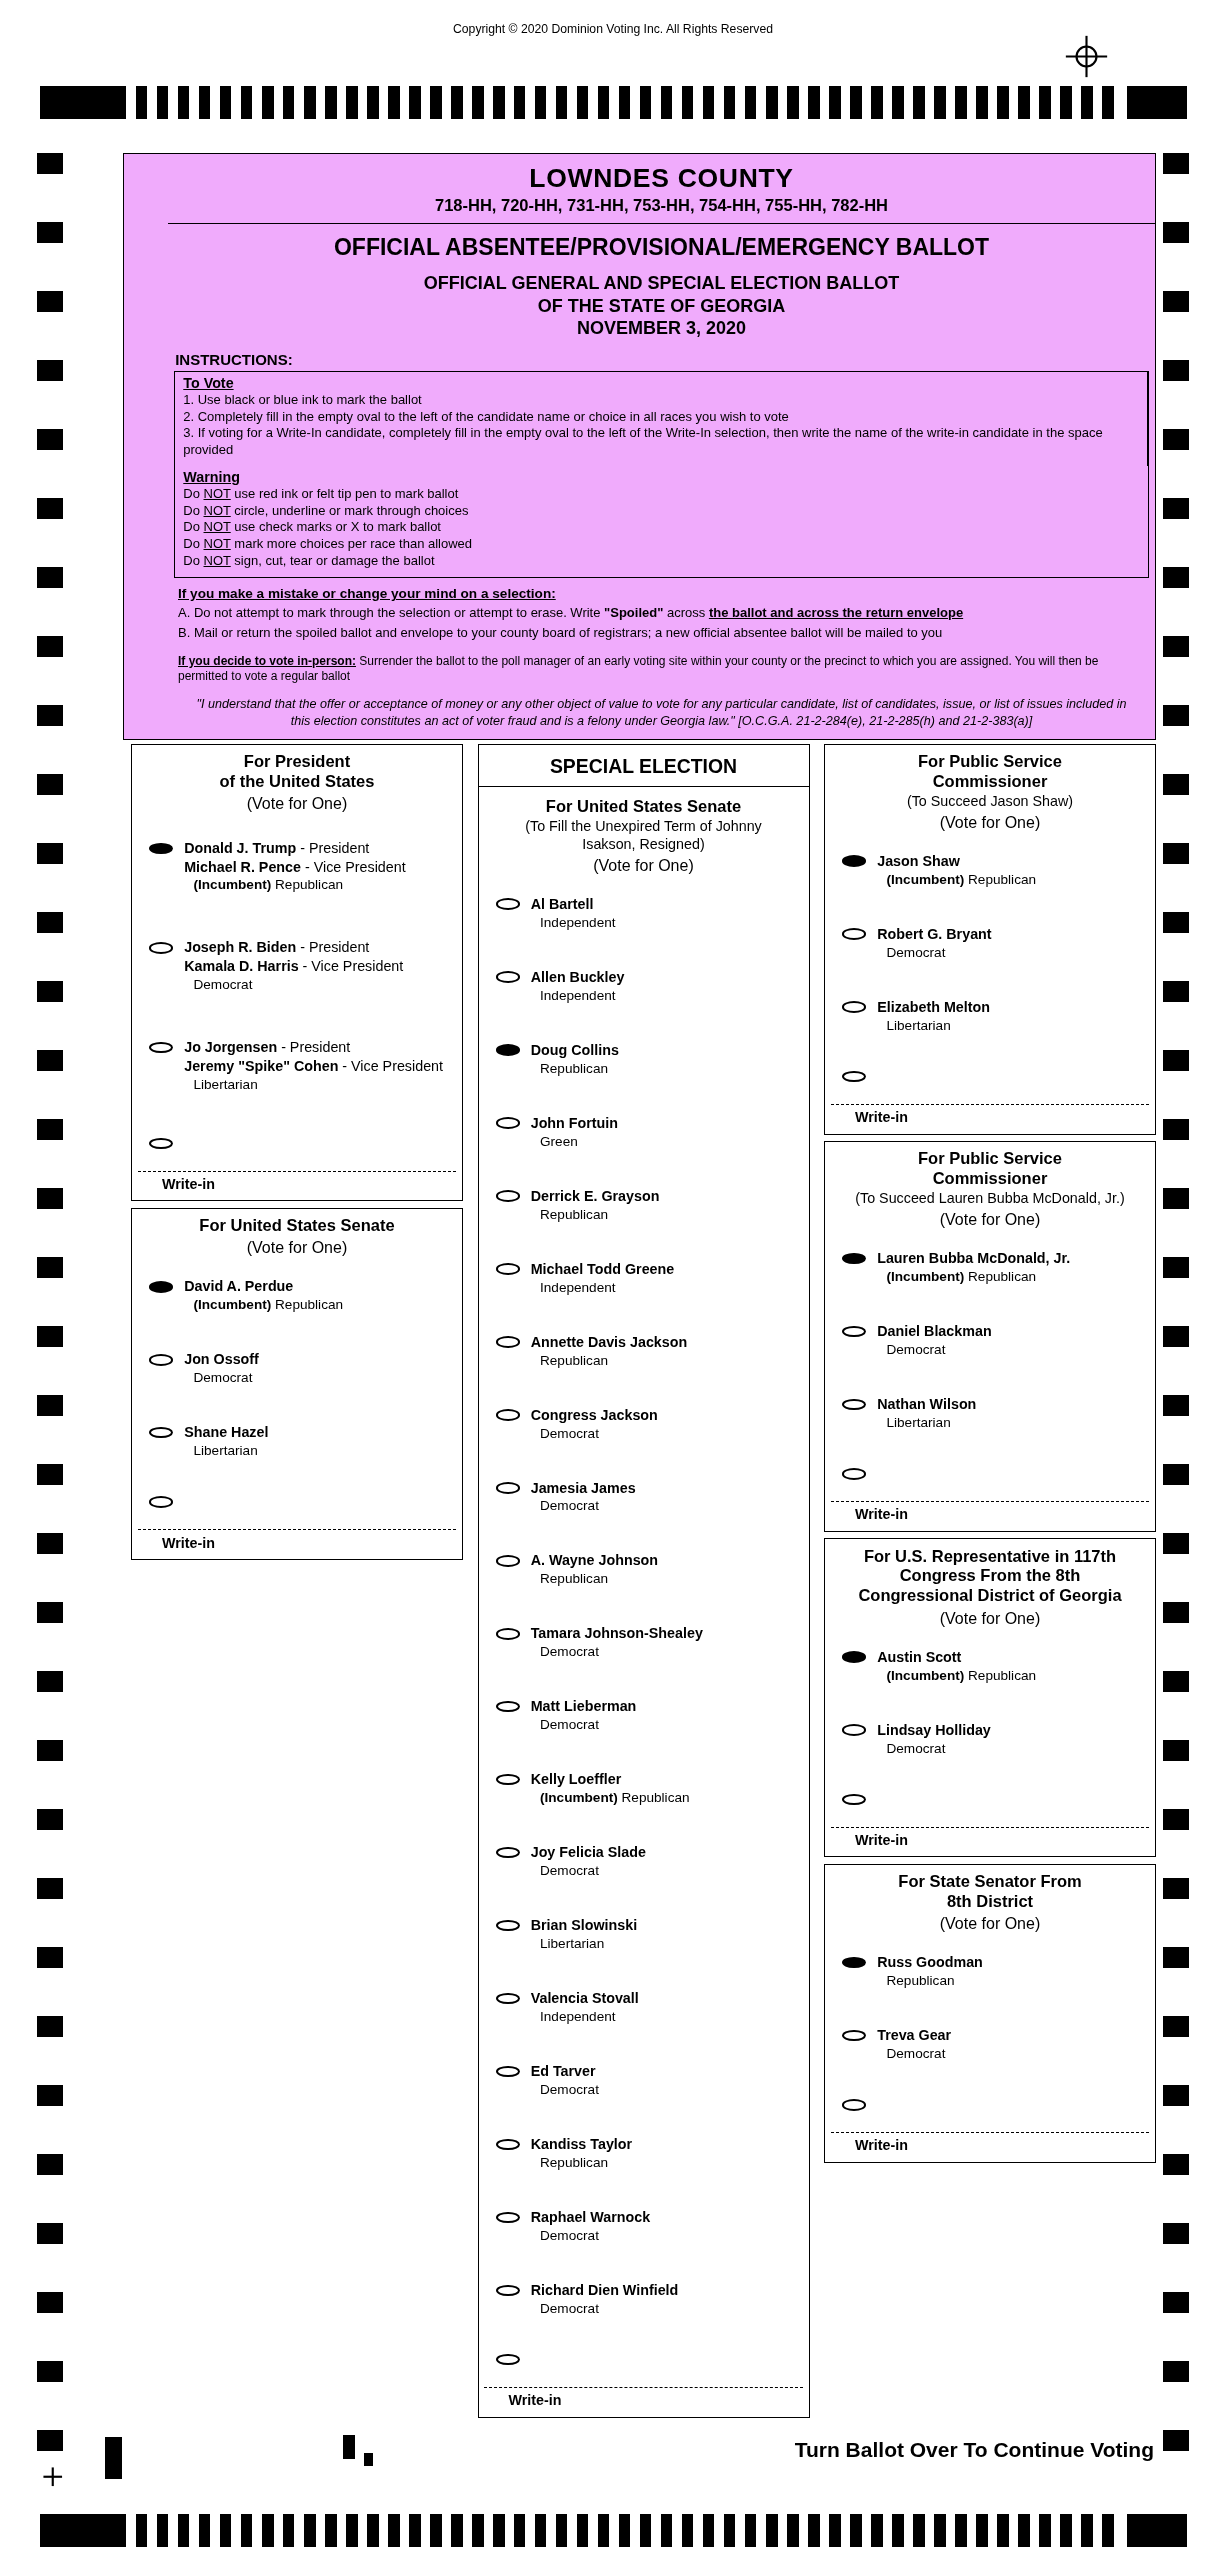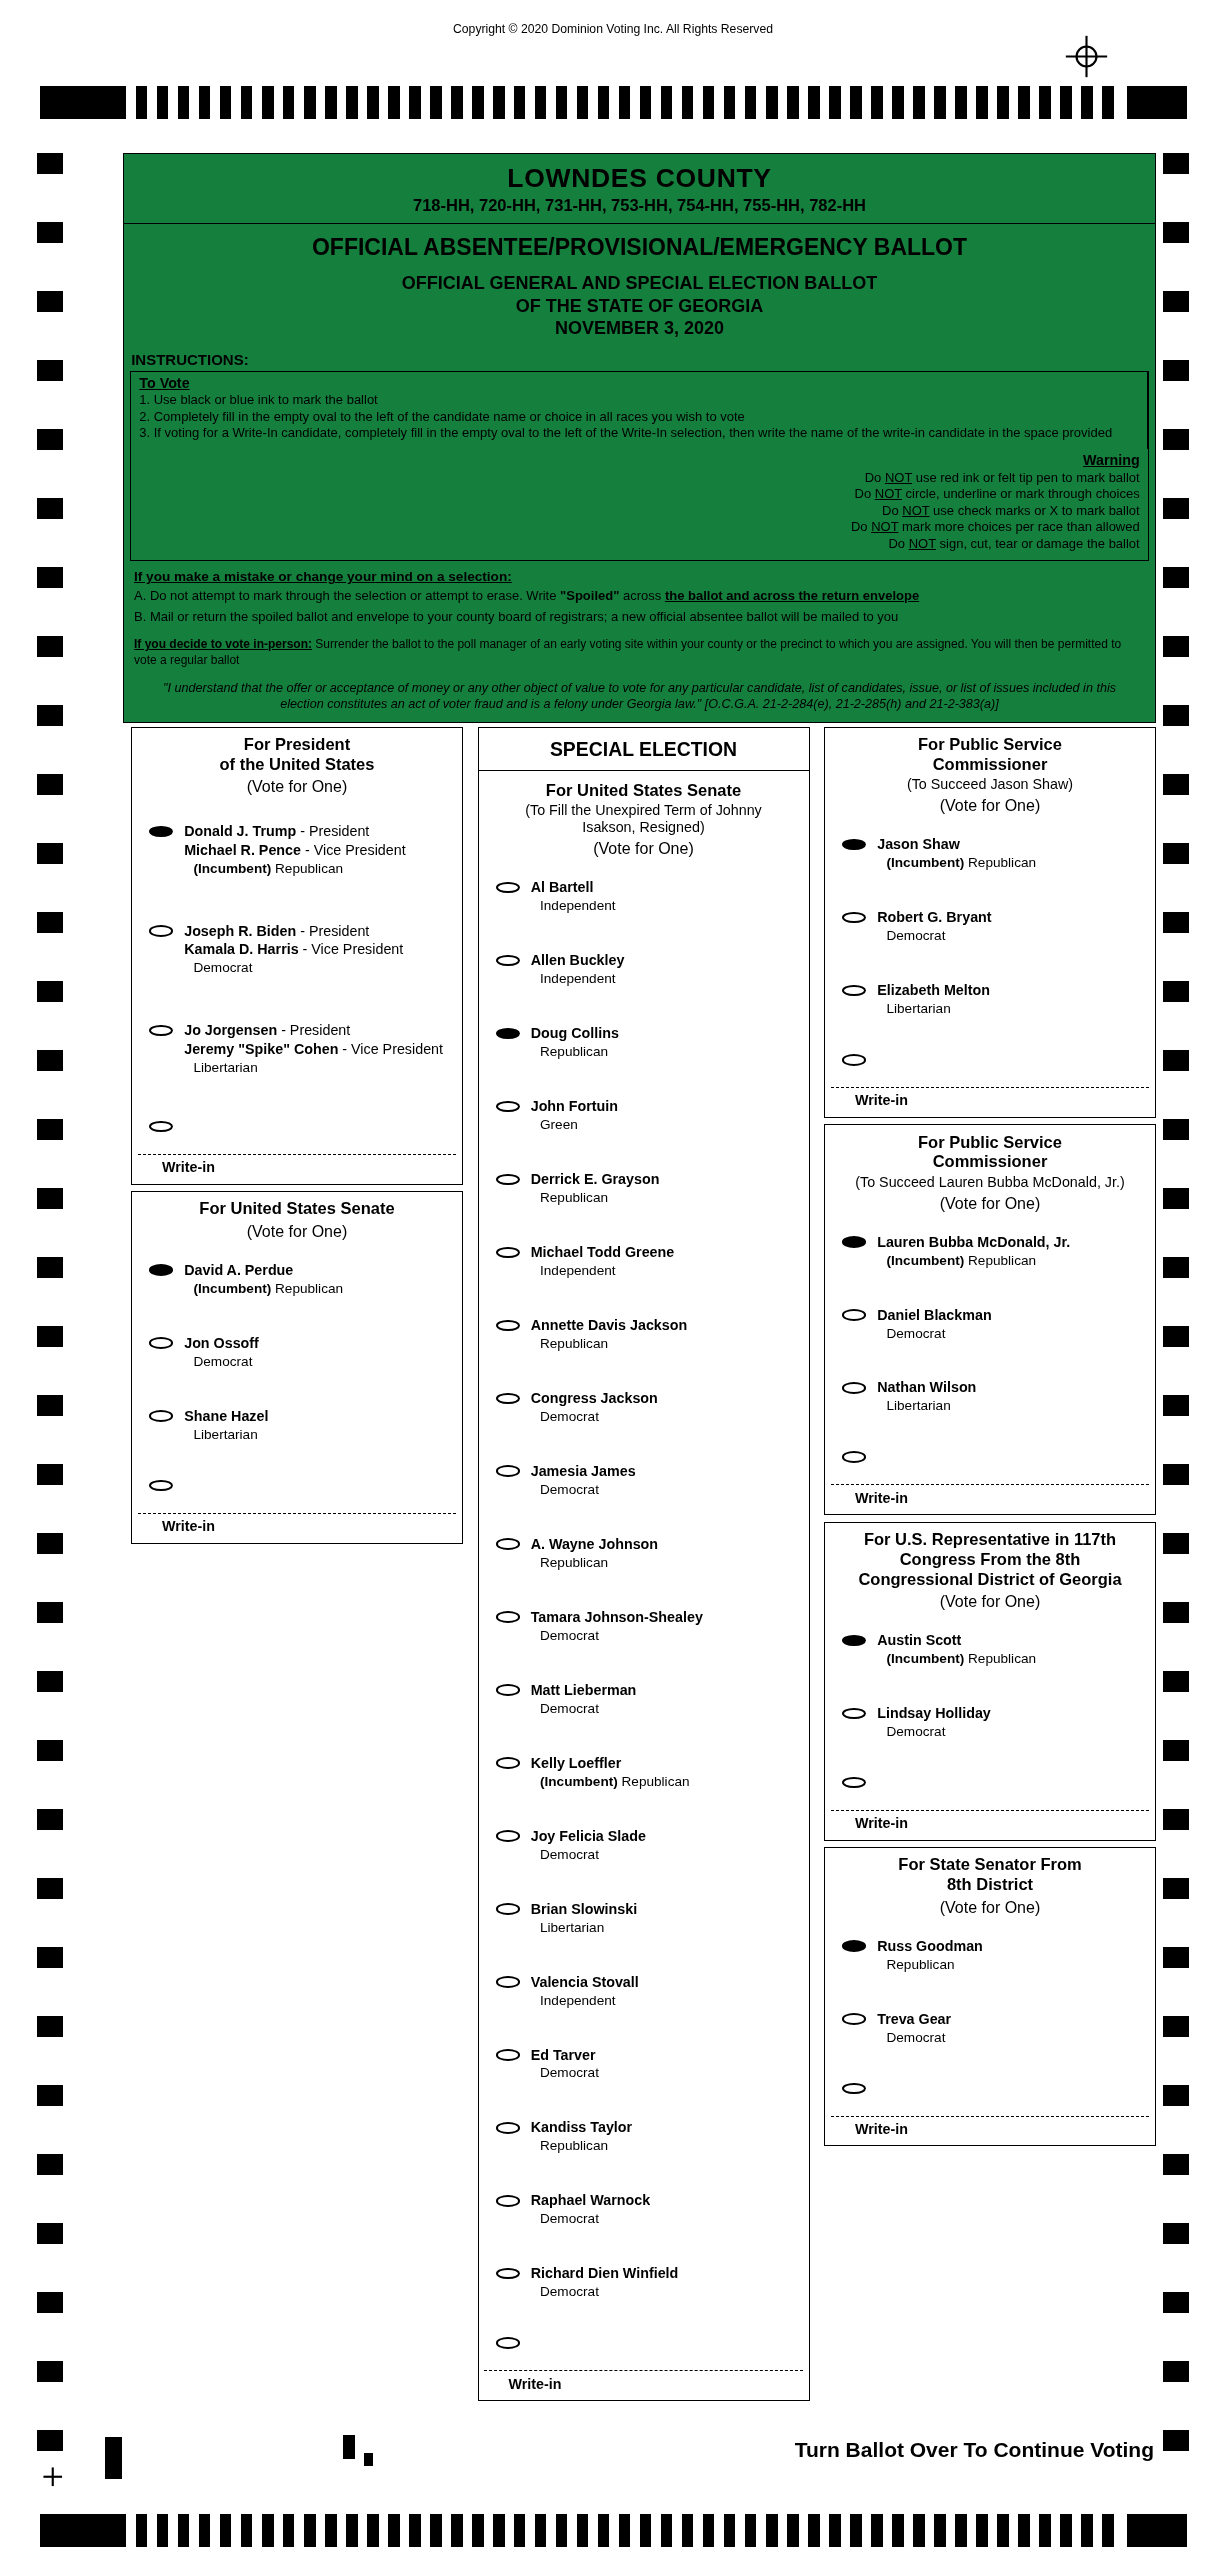--- a/index.html
+++ b/index.html
@@ -25,32 +25,32 @@
   .tcol-left { left:37px; }
   .tcol-right { left:1163px; }
   .bmark { position:absolute; background:#000; }
   .bmark1 { left:105px; top:2437px; width:17px; height:42px; }
   .bmark2 { left:343px; top:2435px; width:11.5px; height:24.4px; }
   .bmark3 { left:364px; top:2453px; width:8.6px; height:13px; }
   .plus-mark { position:absolute; left:42px; top:2466px; }
 
   
   .ballot { position:absolute; left:123px; top:153px; width:1033px; }
-  .top-box { border:1.4px solid #000; background:#15803d; }
+  .top-box { border:1.4px solid #000; background:#f0abfc;padding-left:44px; }
   .county-sec { text-align:center; padding:8.6px 0 7.2px; border-bottom:1.4px solid #000; }
   .county { font-size:26.5px; font-weight:bold; letter-spacing:0.7px; }
   .precincts { font-size:16.5px; font-weight:bold; margin-top:2.9px; }
   .title-sec { text-align:center; padding:10px 0 4.3px; }
   .ballot-type { font-size:23px; font-weight:bold; }
   .etitle { font-size:18px; font-weight:bold; line-height:1.25; }
   .etitle-first { margin-top:11.5px; }
   .instr-label { font-size:15px; font-weight:bold; padding:7.2px 7.2px 1.4px; }
   .vote-box { margin:1.4px 5.7px 0; border:1.4px solid #000; display:flex; align-items:stretch;flex-direction:column; }
   .tv-cell { flex:1.55; padding:2.9px 8.6px 7.2px; border-right:1.4px solid #000; }
-  .warn-cell { flex:1; padding:2.9px 8.6px 7.2px;text-align:right; }
+  .warn-cell { flex:1; padding:2.9px 8.6px 7.2px; }
   .cell-title { font-size:14.3px; font-weight:bold; text-decoration:underline; margin-bottom:1.4px; }
   .tv-item, .warn-item { font-size:13px; line-height:1.28; }
   .b { font-weight:bold; }
   .u { text-decoration:underline; }
   .mistake-sec { padding:8.6px 10px 0; }
   .mistake-title { font-size:13.6px; font-weight:bold; text-decoration:underline; }
   .mistake-item { font-size:13px; line-height:1.3; margin-top:3.6px; }
   .inperson-sec { padding:11.5px 10px 0; font-size:12px; line-height:1.3; }
   .fraud { font-style:italic; text-align:center; font-size:12.6px; line-height:1.3; padding:11.5px 24.4px 10px; }
 

